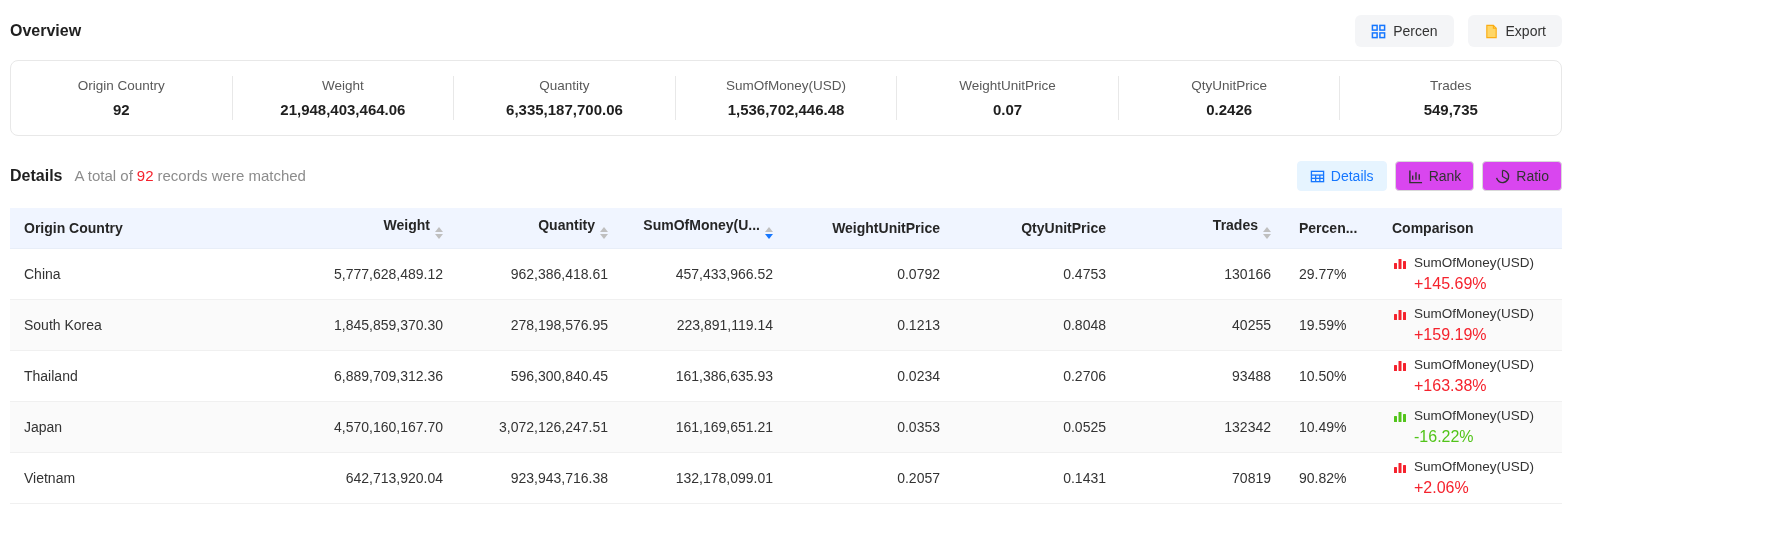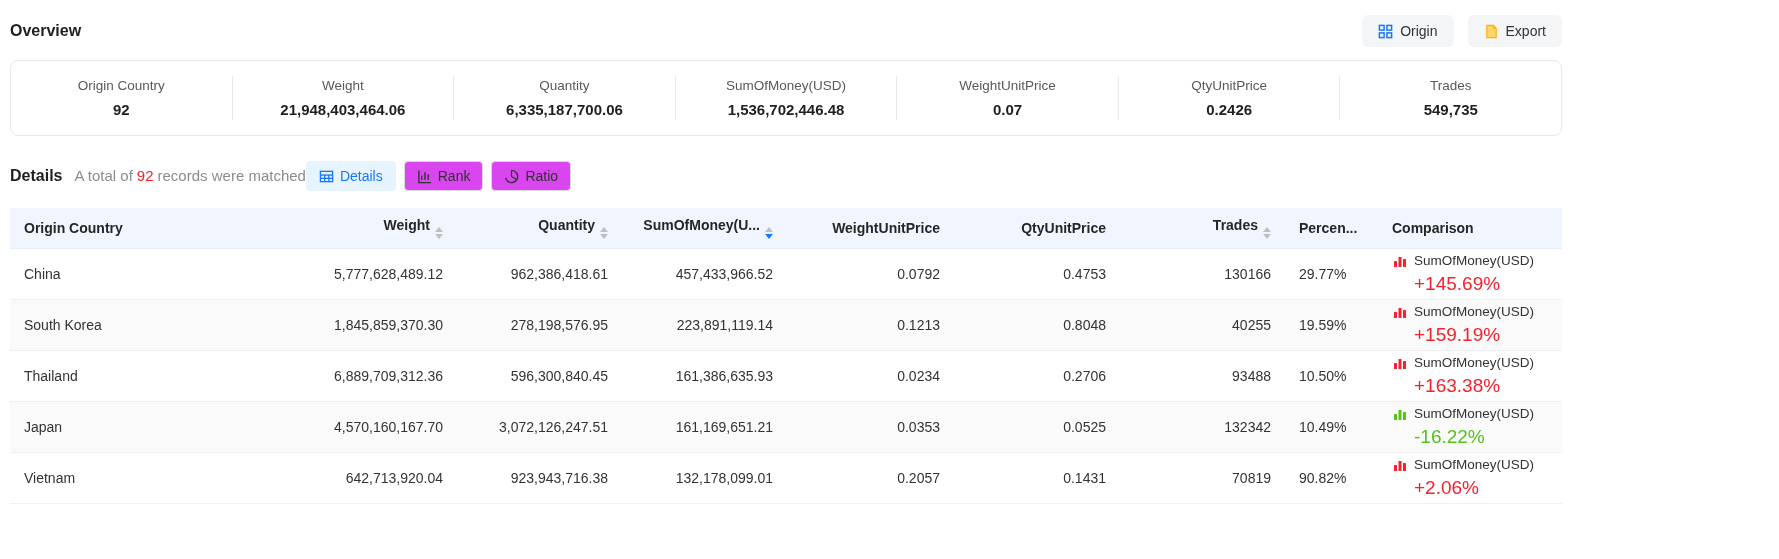--- a/index.html
+++ b/index.html
@@ -30,21 +30,21 @@
     margin-top:8px;
     border:1px solid #e8e8e8; border-radius:8px;
     display:flex; padding:15px 0; background:#fff;
   }
   .stat-cell { flex:1; text-align:center; border-right:1px solid #e8e8e8; padding:2px 8px; }
   .stat-cell:last-child { border-right:none; }
   .stat-label { color:#595959; font-size:13.5px; margin-bottom:8px; }
   .stat-value { color:#1f1f1f; font-size:15px; font-weight:700; }
 
   
-  .details-bar { display:flex; align-items:center; margin-top:22px; height:36px; }
+  .details-bar { display:flex; align-items:center; justify-content:space-between; margin-top:22px; height:36px; }
   .details-left { display:flex; align-items:baseline; gap:12px; }
   .details-title { font-size:16px; font-weight:700; color:#1f1f1f; }
   .details-summary { color:#8c8c8c; font-size:15px; }
   .details-count { color:#f5222d; padding:0 4px; }
   .view-switch { display:flex; gap:8px; }
   .btn-view {
     display:inline-flex; align-items:center; gap:6px;
     border-radius:4px; padding:6px 12px; font-size:14px; cursor:pointer;
     background:#d946ef; border:1px solid #d9d9d9; color:#333; font-family:inherit;
   }
@@ -66,21 +66,21 @@
   th.sortable { cursor:pointer; }
 
   .sorters { display:inline-flex; flex-direction:column; margin-left:5px; vertical-align:-2px; row-gap:2px; }
   .caret { width:0; height:0; border-left:4px solid transparent; border-right:4px solid transparent; }
   .caret.up { border-bottom:5px solid #bfbfbf; }
   .caret.down { border-top:5px solid #bfbfbf; }
   .caret.down.active { border-top-color:#1677ff; }
 
   
   .cmp-top { display:flex; align-items:center; gap:6px; font-size:13.5px; color:#333; }
-  .cmp-change { font-size:19px; margin-top:4px; padding-left:22px; }
+  .cmp-change { font-size:16px; margin-top:4px; padding-left:22px; }
   .trend-up .cmp-icon { color:#f5222d; }
   .trend-down .cmp-icon { color:#52c41a; }
   .trend-up .cmp-change { color:#f5222d; }
   .trend-down .cmp-change { color:#52c41a; }
   .cmp-icon { display:inline-flex; width:16px; height:16px; }
   .cmp-icon svg { width:100%; height:100%; }
 </style>
 </head>
 <body>
 
@@ -93,21 +93,21 @@
         <span class="icon-svg">
           <svg viewBox="0 0 16 16">
               <g fill="none" stroke="#1677ff" stroke-width="1.6">
                 <rect x="1.5" y="1.5" width="5" height="5"></rect>
                 <rect x="9.5" y="1.5" width="5" height="5"></rect>
                 <rect x="1.5" y="9.5" width="5" height="5"></rect>
                 <rect x="9.5" y="9.5" width="5" height="5"></rect>
               </g>
             </svg>
         </span>
-        <span>Origin</span>
+        <span>Percen</span>
       </button>
       <button class="btn-gray">
         <span class="icon-svg">
           <svg viewBox="0 0 16 16">
               <path d="M3 1.5h7l3 3v10H3z" fill="#ffd666" stroke="#faad14" stroke-width="1.2"></path>
               <path d="M10 1.5v3h3" fill="none" stroke="#faad14" stroke-width="1.2"></path>
             </svg>
         </span>
         <span>Export</span>
       </button>

